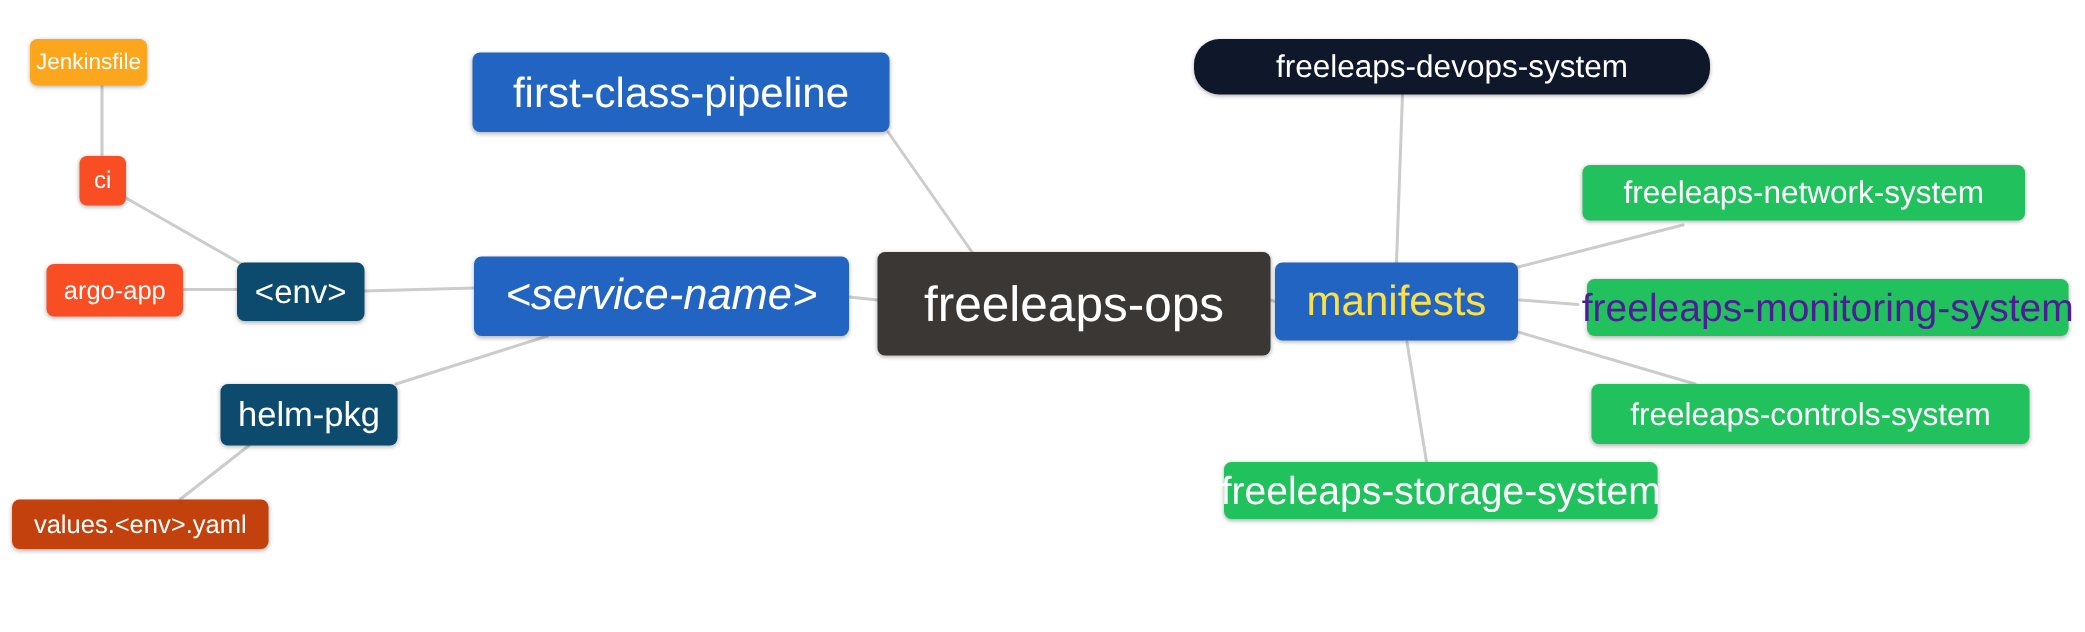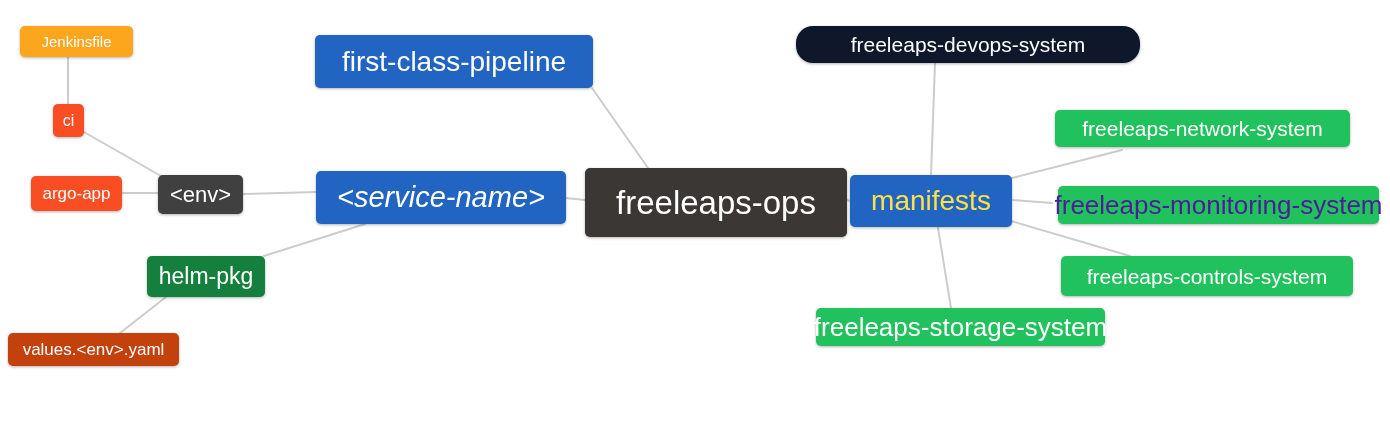--- a/index.html
+++ b/index.html
@@ -39,25 +39,25 @@
       <line x1="592" y1="88" x2="648" y2="168" stroke="#CCCCCC"></line>
       <line x1="566" y1="198" x2="585" y2="200" stroke="#CCCCCC"></line>
       <line x1="847" y1="200" x2="850" y2="201" stroke="#CCCCCC"></line>
       <line x1="931" y1="175" x2="935" y2="63" stroke="#CCCCCC"></line>
       <line x1="1012" y1="178" x2="1122" y2="150" stroke="#CCCCCC"></line>
       <line x1="1013" y1="200" x2="1052" y2="203" stroke="#CCCCCC"></line>
       <line x1="1011" y1="221" x2="1130" y2="256" stroke="#CCCCCC"></line>
       <line x1="938" y1="228" x2="951" y2="308" stroke="#CCCCCC"></line>
     </svg>
   <div id="nodes">
-      <div class="node" style="left: 20px; top: 26px; width: 113px; height: 31px; font-size: 15px; background: rgb(251, 166, 28); color: rgb(255, 255, 255);">Jenkinsfile</div>
+      <div class="node" style="left: 20px; top: 26px; width: 78px; height: 31px; font-size: 15px; background: rgb(251, 166, 28); color: rgb(255, 255, 255);">Jenkinsfile</div>
       <div class="node" style="left: 53px; top: 104px; width: 31px; height: 33px; font-size: 16px; background: rgb(249, 77, 35); color: rgb(255, 255, 255);">ci</div>
       <div class="node" style="left: 31px; top: 176px; width: 91px; height: 35px; font-size: 17px; background: rgb(249, 77, 35); color: rgb(255, 255, 255);">argo-app</div>
-      <div class="node" style="left: 158px; top: 175px; width: 85px; height: 39px; font-size: 22px; background: #404040; color: rgb(255, 255, 255);">&lt;env&gt;</div>
-      <div class="node" style="left: 147px; top: 256px; width: 118px; height: 41px; font-size: 23px; background: #15803d; color: rgb(255, 255, 255);">helm-pkg</div>
+      <div class="node" style="left: 158px; top: 175px; width: 85px; height: 39px; font-size: 22px; background: #0c4a6e; color: rgb(255, 255, 255);">&lt;env&gt;</div>
+      <div class="node" style="left: 147px; top: 256px; width: 118px; height: 41px; font-size: 23px; background: #0c4a6e; color: rgb(255, 255, 255);">helm-pkg</div>
       <div class="node" style="left: 8px; top: 333px; width: 171px; height: 33px; font-size: 17px; background: #c2410c; color: rgb(255, 255, 255);">values.&lt;env&gt;.yaml</div>
       <div class="node" style="left: 315px; top: 35px; width: 278px; height: 53px; font-size: 28px; background: rgb(34, 100, 194); color: rgb(255, 255, 255);">first-class-pipeline</div>
       <div class="node" style="left: 316px; top: 171px; width: 250px; height: 53px; font-size: 29px; background: rgb(34, 100, 194); color: rgb(255, 255, 255); font-style: italic;">&lt;service-name&gt;</div>
       <div class="node" style="left: 585px; top: 168px; width: 262px; height: 69px; font-size: 33px; background: rgb(58, 55, 52); color: rgb(255, 255, 255);">freeleaps-ops</div>
       <div class="node" style="left: 850px; top: 175px; width: 162px; height: 52px; font-size: 28px; background: rgb(34, 100, 194); color: #fde047;">manifests</div>
       <div class="node" style="left: 796px; top: 26px; width: 344px; height: 37px; font-size: 21px; background: #0f172a; color: rgb(255, 255, 255); border-radius: 17px;">freeleaps-devops-system</div>
       <div class="node" style="left: 1055px; top: 110px; width: 295px; height: 37px; font-size: 21px; background: rgb(33, 194, 94); color: rgb(255, 255, 255);">freeleaps-network-system</div>
       <div class="node" style="left: 1058px; top: 186px; width: 321px; height: 38px; font-size: 26px; background: rgb(33, 194, 94); color: #4c1d95;">freeleaps-monitoring-system</div>
       <div class="node" style="left: 1061px; top: 256px; width: 292px; height: 40px; font-size: 21px; background: rgb(33, 194, 94); color: rgb(255, 255, 255);">freeleaps-controls-system</div>
       <div class="node" style="left: 816px; top: 308px; width: 289px; height: 38px; font-size: 26px; background: rgb(33, 194, 94); color: rgb(255, 255, 255);">freeleaps-storage-system</div>

